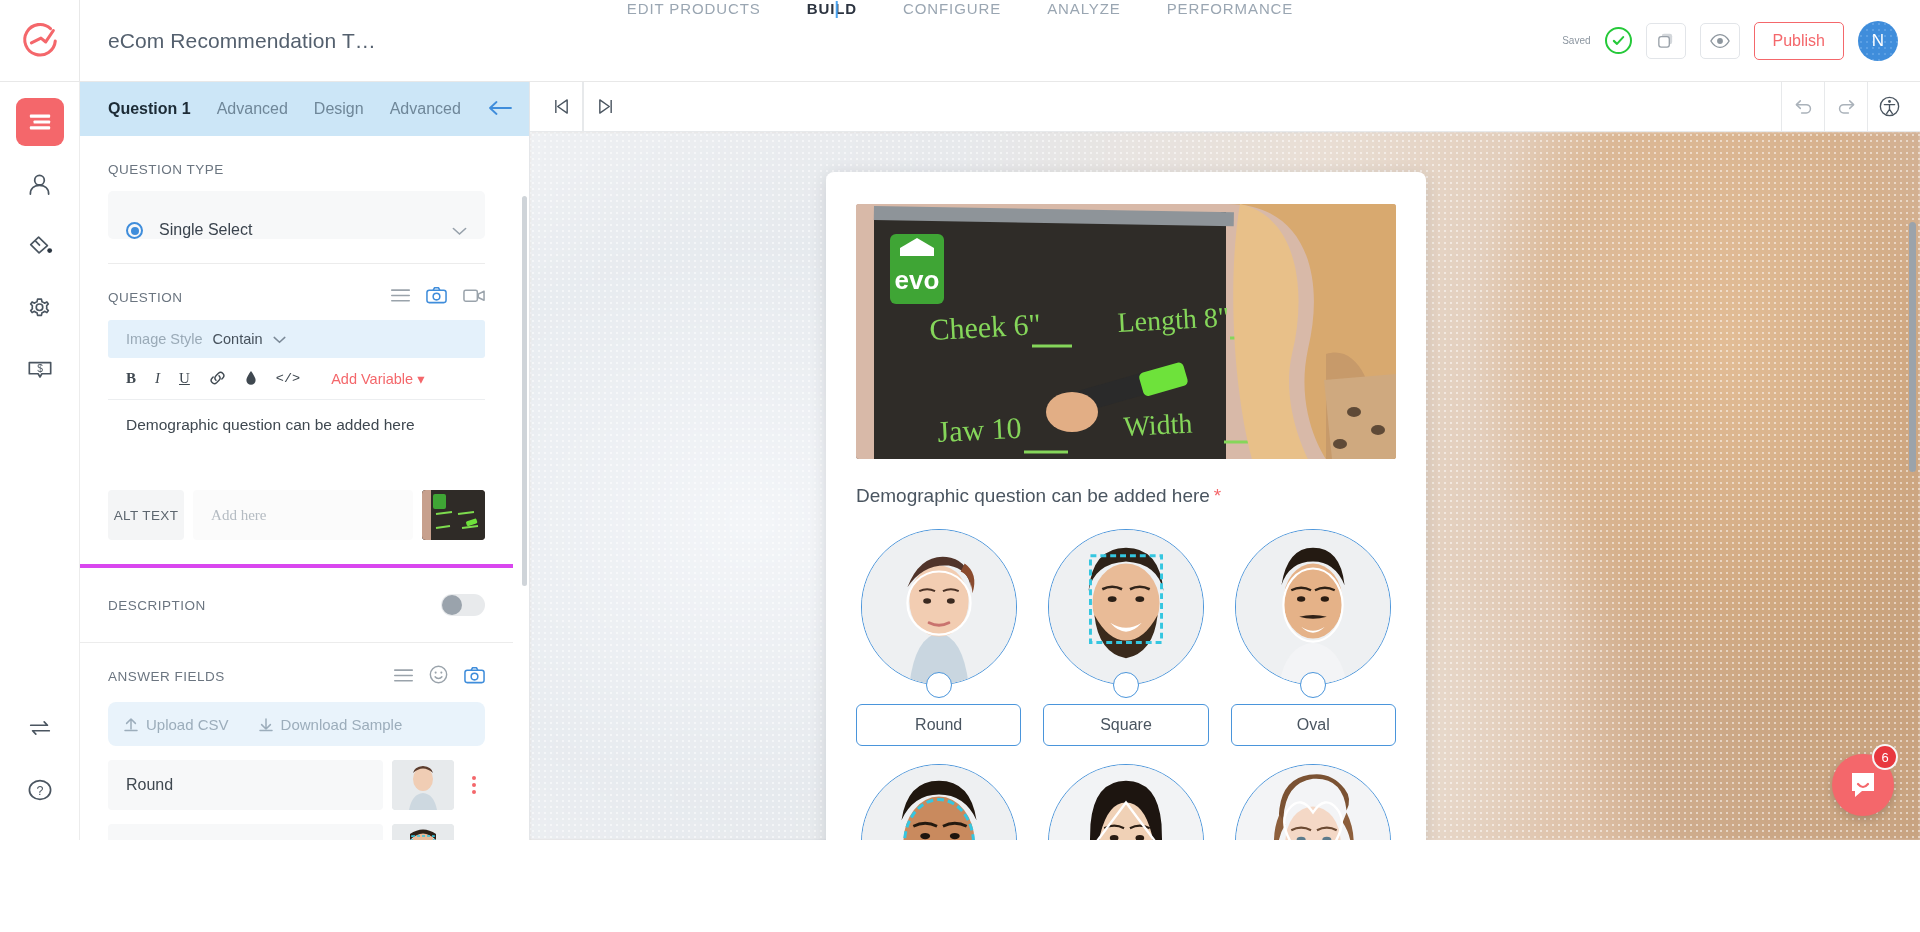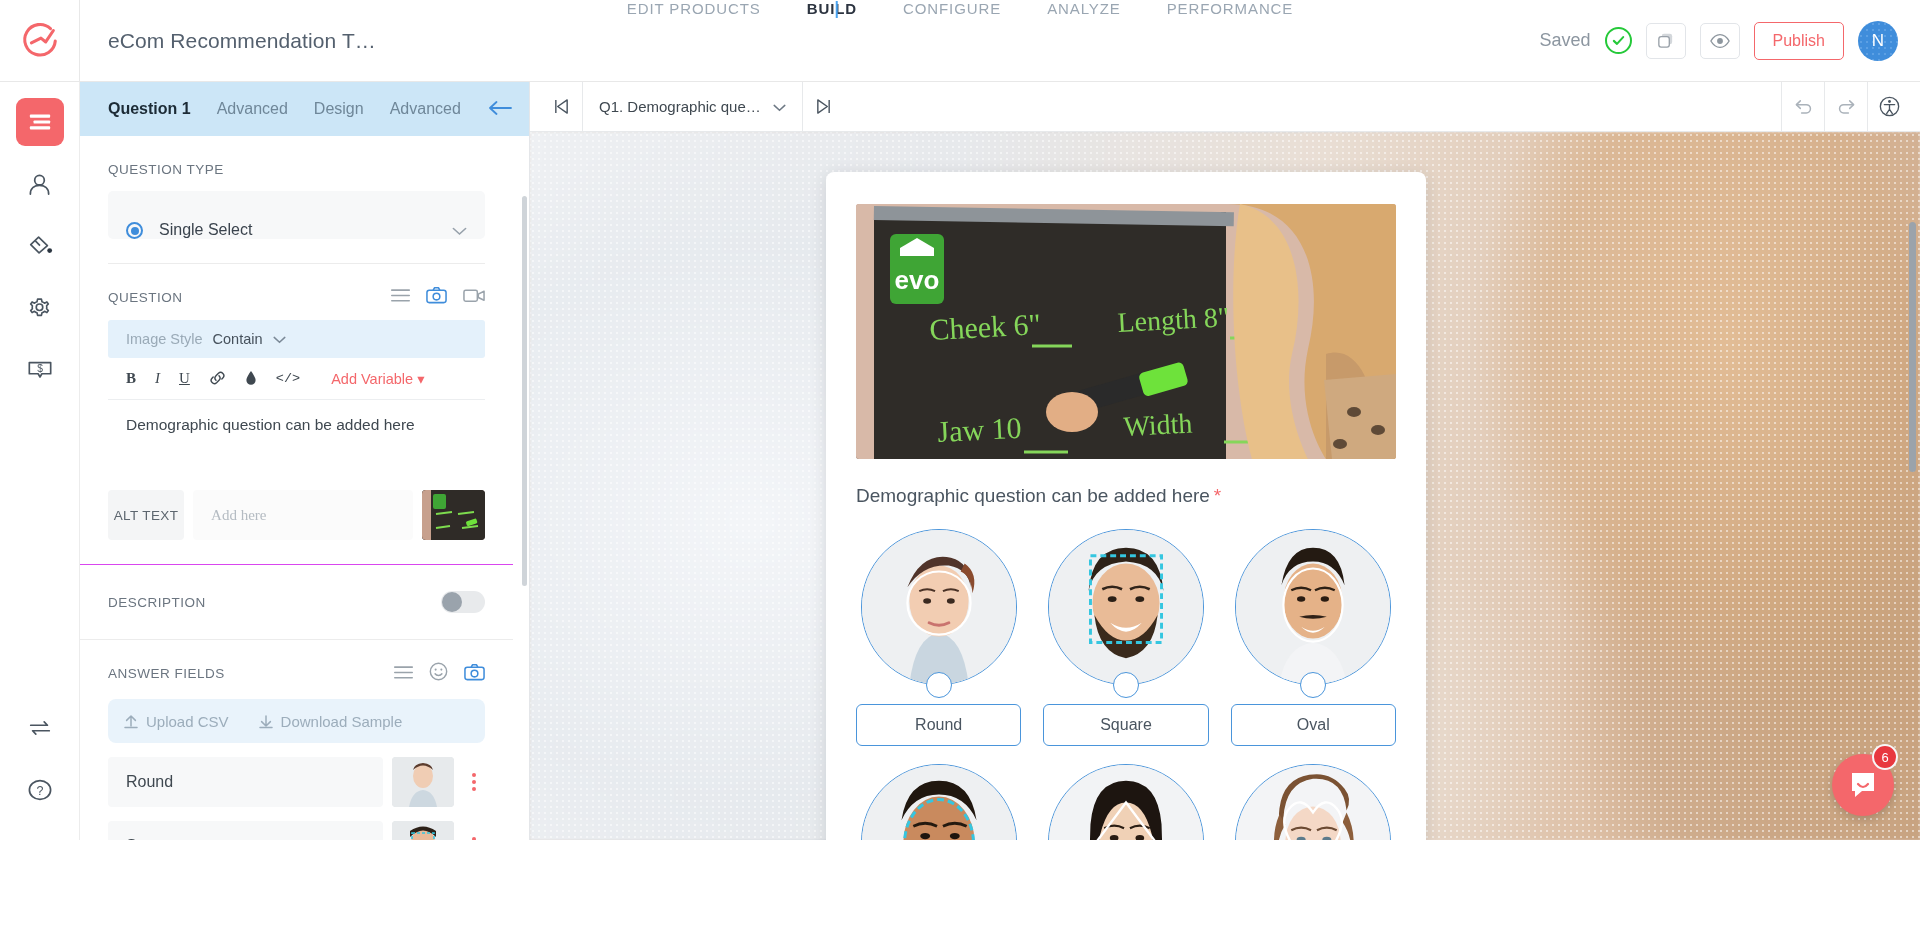--- a/index.html
+++ b/index.html
@@ -34,21 +34,21 @@
     white-space: nowrap; position: relative;
   }
   .nav-item.active { color: #2c3440; font-weight: bold; }
   .nav-caret {
     display: inline-block; width: 2px; height: 17px; background: #4aa3f0;
     position: absolute; left: 29px; top: 1px;
   }
   .topbar-right {
     margin-left: auto; display: flex; align-items: center; gap: 14px; padding-right: 22px;
   }
-  .saved-label { font-size: 18px; color: #8c96a0; margin-left: 13px; }
+  .saved-label { font-size: 10px; color: #8c96a0; margin-left: 13px; }
   .check-circle {
     width: 27px; height: 27px; border-radius: 50%; border: 2.2px solid #25c939;
     display: flex; align-items: center; justify-content: center;
   }
   .icon-btn {
     width: 40px; height: 36px; border: 1px solid #e2e5e9; border-radius: 5px; background: #fff;
     display: flex; align-items: center; justify-content: center; cursor: pointer;
   }
   .publish-btn {
     height: 38px; padding: 0 18px; border: 1px solid #f4676b; border-radius: 5px;
@@ -146,21 +146,21 @@
     font-family: Liberation Serif, serif;
   }
   .alt-input::placeholder { color: #b4bbc2; }
   .thumb {
     width: 86px; height: 50px; border-radius: 4px; overflow: hidden;
     background: #5b4a43; position: relative;
   }
 
   .desc-row {
     display: flex; align-items: center; padding: 26px 28px;
-    border-top: 1px solid #d946ef; border-bottom: 1px solid #ececec; margin-top: 24px;
+    border-top: 4px solid #d946ef; border-bottom: 1px solid #ececec; margin-top: 24px;
   }
   .toggle {
     margin-left: auto; width: 44px; height: 22px; border-radius: 11px; background: #e8eaec;
     position: relative; cursor: pointer;
   }
   .toggle i {
     position: absolute; left: 1px; top: 1px; width: 20px; height: 20px;
     border-radius: 50%; background: #9aa3ac; display: block;
   }
 
@@ -576,28 +576,20 @@
     </div>
 
     <div class="preview">
       <div class="pv-toolbar">
         <div class="pv-tb-btn">
           <svg width="17" height="17" viewBox="0 0 18 18">
               <path d="M3 2 V16 M15 2 L5 9 L15 16 Z" fill="none" stroke="#4a5560" stroke-width="1.5" stroke-linejoin="round"></path>
             </svg>
         </div>
         <div class="pv-sep"></div>
-        <div class="pv-select">
-          <span>Q1. Demographic que…</span>
-          <span>
-            <svg width="13" height="8" viewBox="0 0 13 8">
-                <path d="M1.2 1.4 L6.5 6.2 L11.8 1.4" fill="none" stroke="#6d7884" stroke-width="1.5" stroke-linecap="round"></path>
-              </svg>
-          </span>
-        </div>
         <div class="pv-sep"></div>
         <div class="pv-tb-btn">
           <svg width="17" height="17" viewBox="0 0 18 18">
               <path d="M15 2 V16 M3 2 L13 9 L3 16 Z" fill="none" stroke="#4a5560" stroke-width="1.5" stroke-linejoin="round"></path>
             </svg>
         </div>
         <div class="pv-tb-right">
           <div class="pv-sep"></div>
           <div class="pv-tb-btn">
             <svg width="19" height="15" viewBox="0 0 20 16">

